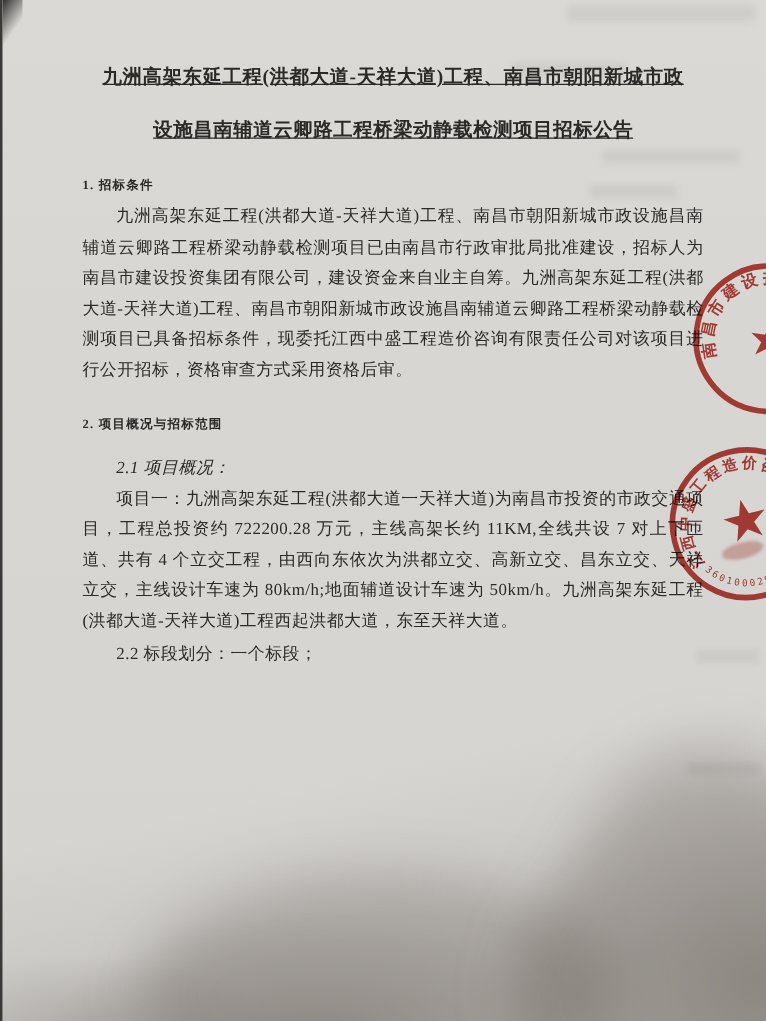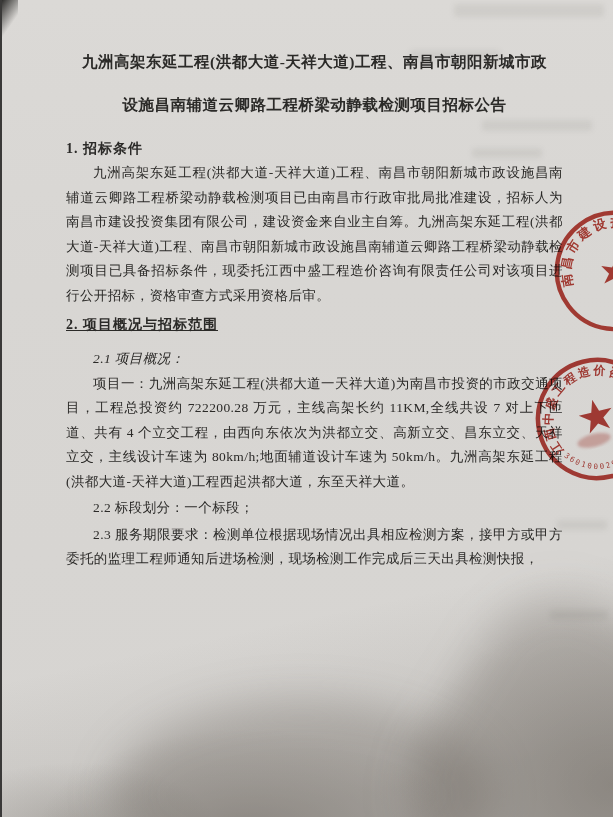--- a/index.html
+++ b/index.html
@@ -9,24 +9,24 @@
          background:
            radial-gradient(ellipse 300px 150px at 40% 102%, rgba(84,78,70,0.30), transparent 70%),
            radial-gradient(ellipse 330px 260px at 100% 96%, rgba(84,78,70,0.33), transparent 65%),
            radial-gradient(ellipse 200px 90px at 12% 101%, rgba(84,78,70,0.22), transparent 70%),
            linear-gradient(168deg, transparent 72%, rgba(90,84,76,0.16) 92%),
            linear-gradient(180deg,#dbd9d6 0%,#d8d6d3 35%,#d6d4d1 100%);}
   .corner-shadow{position:absolute;left:0;top:0;width:16px;height:46px;
          background:linear-gradient(125deg,#2f2e2c 0%,rgba(47,46,44,0) 55%);}
   .content{position:absolute;left:64px;top:24px;width:497px;color:#2b2a28;}
   .title{text-align:center;font-weight:bold;font-size:15.5px;line-height:43px;letter-spacing:0.5px;margin-top:16px;}
-  .title div{white-space:nowrap;}
+  .title div{white-space:nowrap;text-decoration:underline;}
   .docnum{text-align:center;font-size:14px;line-height:30px;margin-top:2px;letter-spacing:1px;}
-  .h{font-size:14px;font-weight:bold;line-height:25px;margin:10px 0 0 0;letter-spacing:1px;}
-  .h.mt{margin-top:4px;text-decoration:underline;}
+  .h{font-size:10px;font-weight:bold;line-height:25px;margin:10px 0 0 0;letter-spacing:1px;}
+  .h.mt{margin-top:19px;}
   p{font-size:13.5px;line-height:24.5px;margin:0;text-align:justify;color:#2b2a28;letter-spacing:0.4px;}
   p.indent{text-indent:2em;}
   p.sub{text-indent:2em;}
   p.gap{margin-top:2px;}
   p.sub.first{margin-top:10px;font-style:italic;}
   
   .stamp{position:absolute;mix-blend-mode:multiply;opacity:0.92;}
   .stamp.s1{left:546px;top:204px;width:134px;height:134px;transform:rotate(8deg);}
   .stamp.s2{left:527px;top:351px;width:136px;height:136px;transform:rotate(-14deg);}
   .seal-name{font-size:13px;font-weight:bold;letter-spacing:3.2px;fill:currentColor;
@@ -70,21 +70,20 @@
         <div>设施昌南辅道云卿路工程桥梁动静载检测项目招标公告</div>
       </div>
 
       <div class="h">1. 招标条件</div>
       <p class="indent">九洲高架东延工程(洪都大道-天祥大道)工程、南昌市朝阳新城市政设施昌南辅道云卿路工程桥梁动静载检测项目已由南昌市行政审批局批准建设，招标人为南昌市建设投资集团有限公司，建设资金来自业主自筹。九洲高架东延工程(洪都大道-天祥大道)工程、南昌市朝阳新城市政设施昌南辅道云卿路工程桥梁动静载检测项目已具备招标条件，现委托江西中盛工程造价咨询有限责任公司对该项目进行公开招标，资格审查方式采用资格后审。</p>
 
       <div class="h mt">2. 项目概况与招标范围</div>
       <p class="sub first">2.1 项目概况：</p>
       <p class="indent">项目一：九洲高架东延工程(洪都大道一天祥大道)为南昌市投资的市政交通项目，工程总投资约 722200.28 万元，主线高架长约 11KM,全线共设 7 对上下匝道、共有 4 个立交工程，由西向东依次为洪都立交、高新立交、昌东立交、天祥立交，主线设计车速为 80km/h;地面辅道设计车速为 50km/h。九洲高架东延工程(洪都大道-天祥大道)工程西起洪都大道，东至天祥大道。</p>
       <p class="sub gap">2.2 标段划分：一个标段；</p>
-      <p class="indent gap">2.3 服务期限要求：检测单位根据现场情况出具相应检测方案，接甲方或甲方委托的监理工程师通知后进场检测，现场检测工作完成后三天出具检测快报，</p>
     </div>
 
     <svg class="stamp s1" viewBox="0 0 136 136" color="#b8352b">
       <circle cx="68" cy="68" r="59" fill="none" stroke="currentColor" stroke-width="4.5"></circle>
       <path id="arc1" d="M 29 90.5 A 45 45 0 0 1 107 45.5 A 45 45 0 0 1 29 90.5" fill="none"></path>
       <text class="seal-name">
         <textPath href="#arc1" startOffset="2">南昌市建设投资集团有限公司</textPath>
       </text>
       <text class="seal-star" x="68" y="82" text-anchor="middle" font-size="38">★</text>
     </svg>

